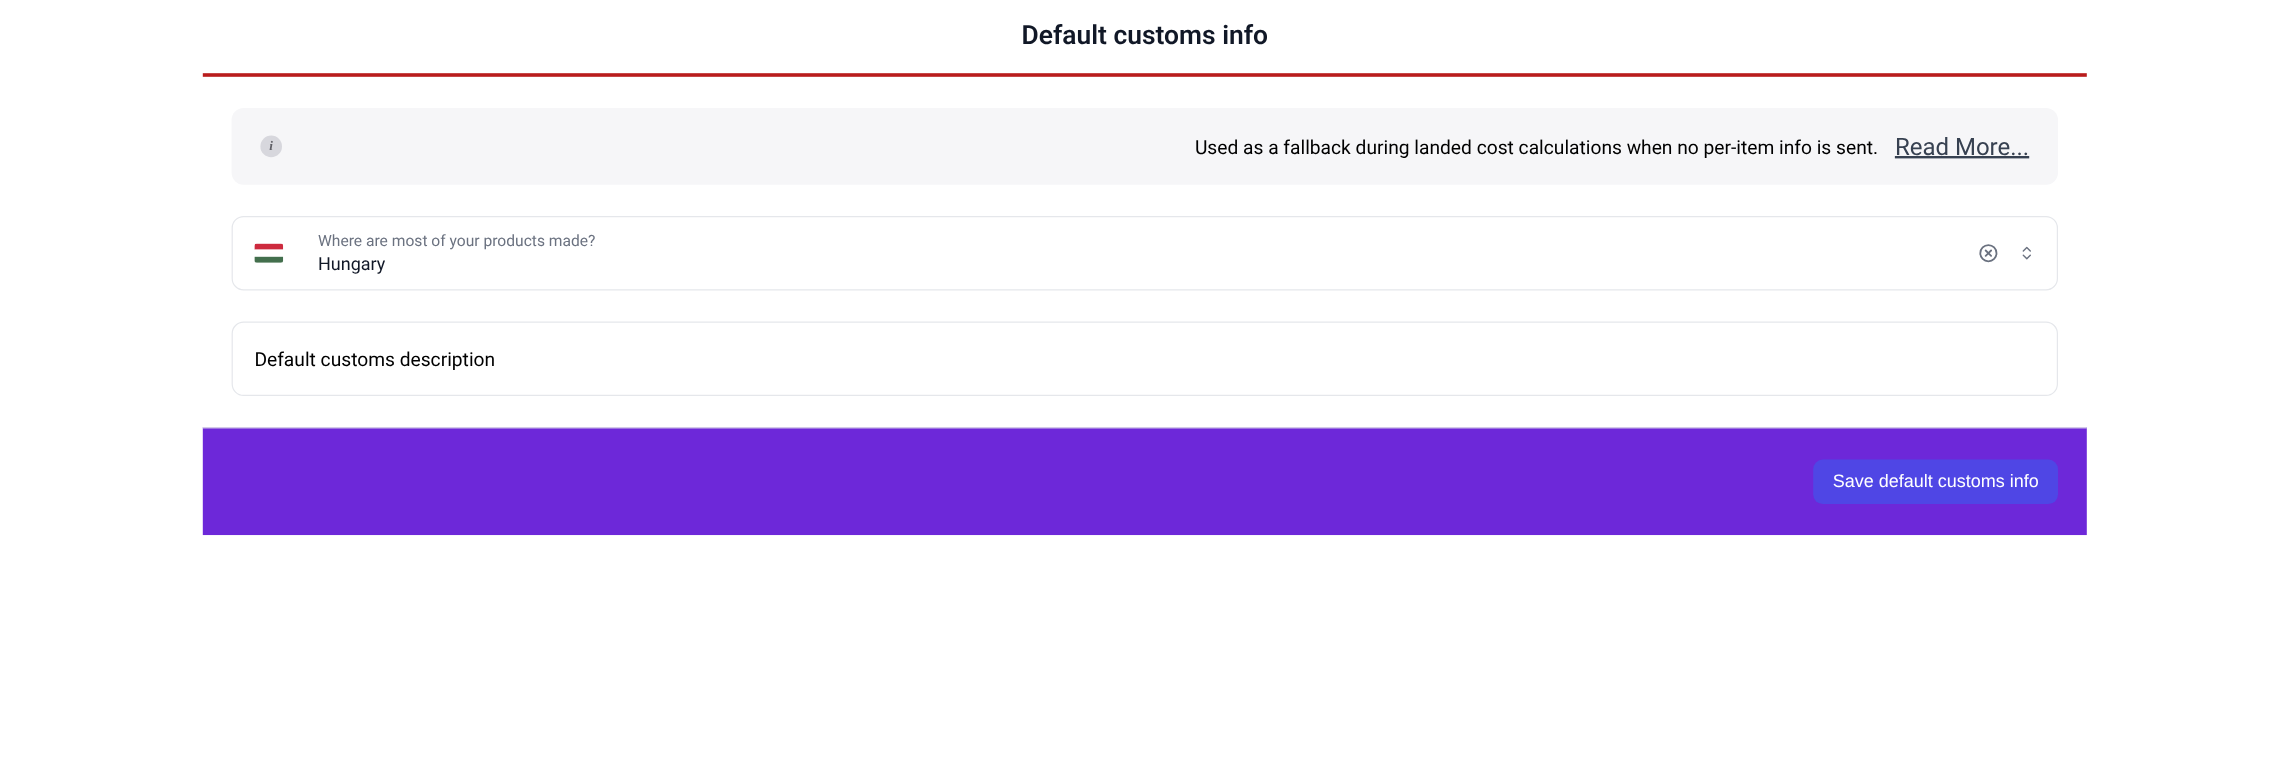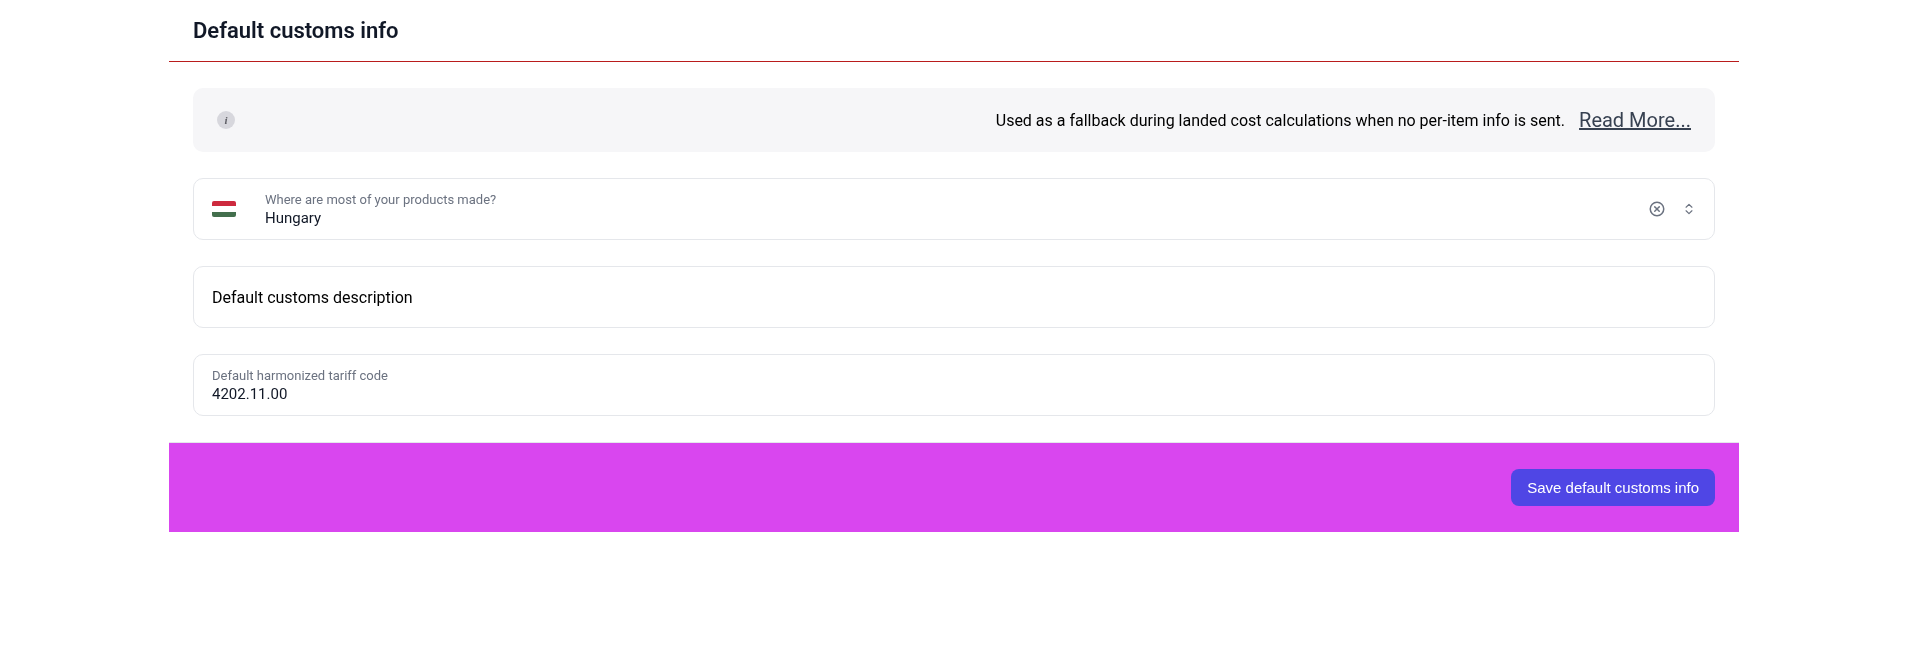--- a/index.html
+++ b/index.html
@@ -4,21 +4,22 @@
 <style>
   * { box-sizing: border-box; margin: 0; padding: 0; }
   body {
     font-family: -apple-system, BlinkMacSystemFont, "Segoe UI", Roboto, Helvetica, Arial, sans-serif;
     background: #ffffff;
     color: #111827;
     width: 1908px;
   }
   .header {
     padding: 18px 24px 18px 24px;
-    border-bottom: 1px solid #b91c1c;
+    border-bottom: 3px solid #b91c1c;
+    text-align: center;
   }
   .header h1 {
     font-size: 22px;
     font-weight: 600;
     color: #111827;
   }
   .content {
     padding: 26px 24px 26px 24px;
     display: flex;
     flex-direction: column;
@@ -101,21 +102,21 @@
   }
   .icon-btn {
     display: flex;
     align-items: center;
     justify-content: center;
     color: #6b7280;
     cursor: pointer;
   }
   .footer {
     border-top: 1px solid #e5e7eb;
-    background: #d946ef;
+    background: #6d28d9;
     padding: 26px 24px;
     display: flex;
     justify-content: flex-end;
   }
   .btn-primary {
     background: #4f46e5;
     color: #fff;
     border: none;
     border-radius: 8px;
     padding: 10px 16px;
@@ -171,26 +172,20 @@
         </span>
       </div>
     </div>
 
     <div class="field">
       <div class="field-body">
         <div class="field-placeholder">Default customs description</div>
       </div>
     </div>
 
-    <div class="field">
-      <div class="field-body">
-        <div class="field-label">Default harmonized tariff code</div>
-        <div class="field-value">4202.11.00</div>
-      </div>
-    </div>
 
   </div>
 
   <div class="footer">
     <button class="btn-primary">Save default customs info</button>
   </div>
 
 </div>
 
 </body></html>

